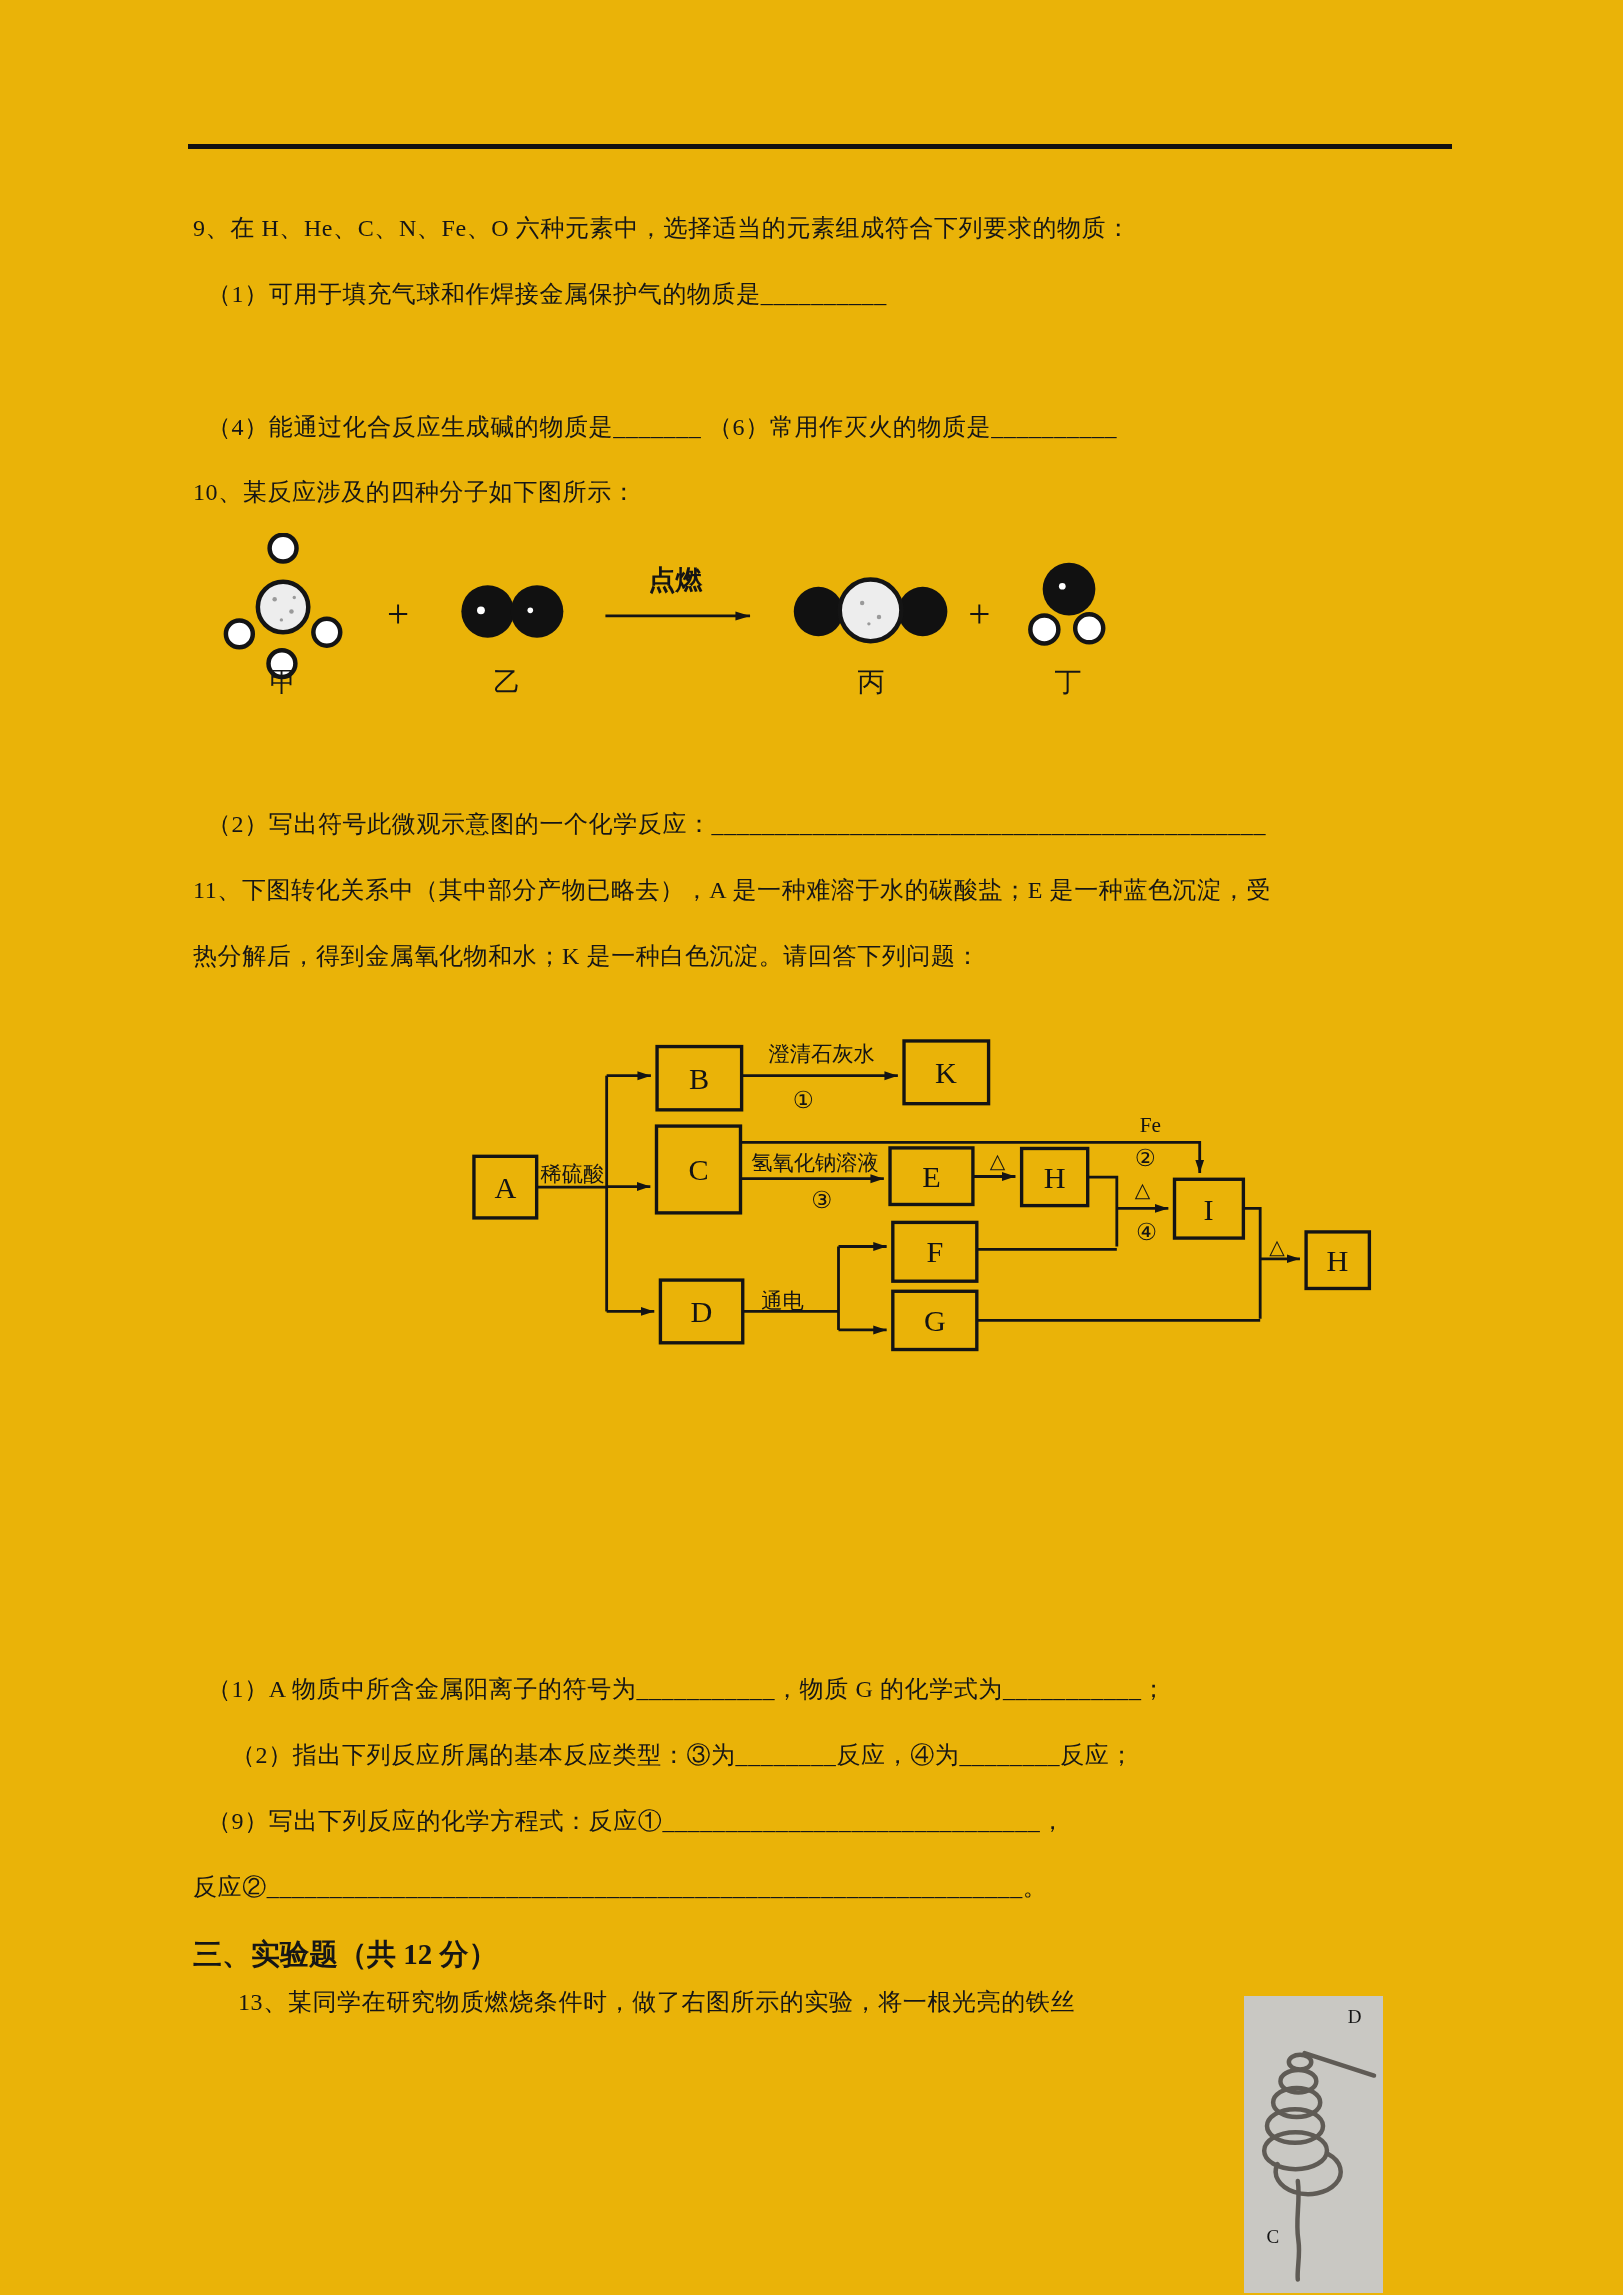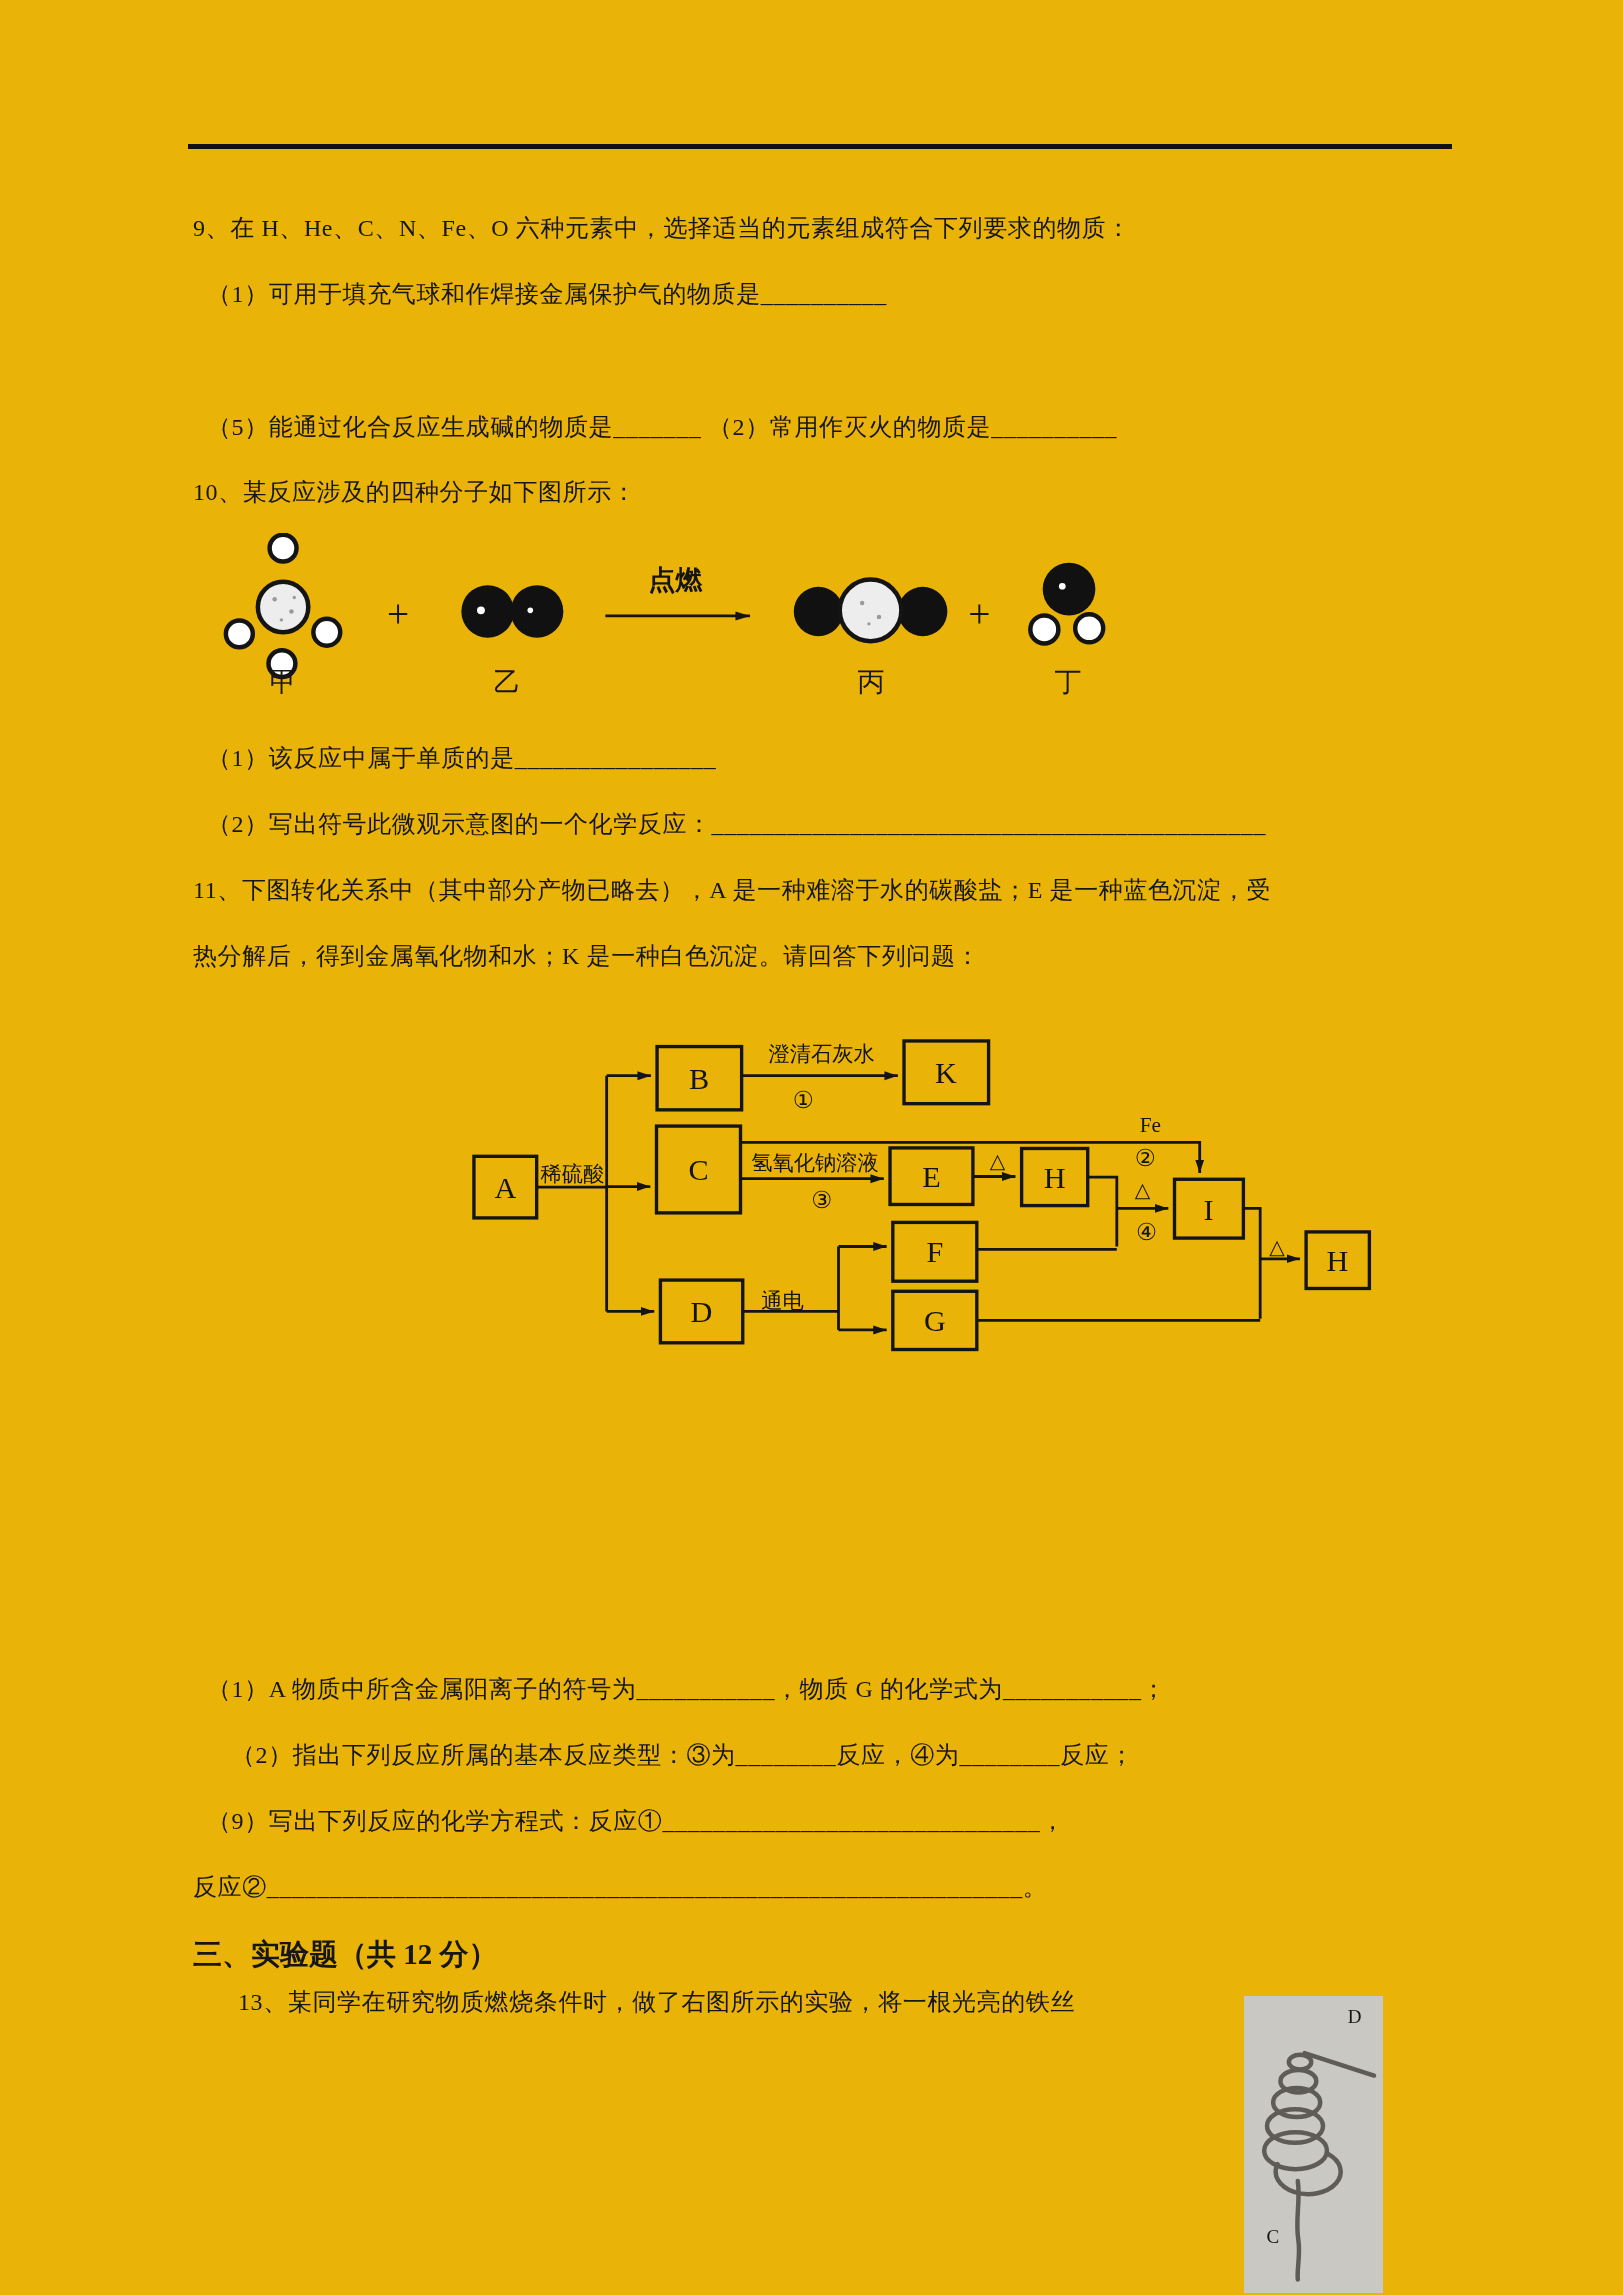--- a/index.html
+++ b/index.html
@@ -20,21 +20,21 @@
 </style>
 </head>
 <body>
 
 <div id="page">
 
   <div class="rule" style="left:188px;top:144px;width:1264px;height:4.5px;"></div>
 
   <div class="tline" style="left:193px;top:213px;">9、在 H、He、C、N、Fe、O 六种元素中，选择适当的元素组成符合下列要求的物质：</div>
   <div class="tline" style="left:207px;top:279px;">（1）可用于填充气球和作焊接金属保护气的物质是__________</div>
-  <div class="tline" style="left:207px;top:412px;">（5）能通过化合反应生成碱的物质是_______ （2）常用作灭火的物质是__________</div>
+  <div class="tline" style="left:207px;top:412px;">（4）能通过化合反应生成碱的物质是_______ （6）常用作灭火的物质是__________</div>
 
   <div class="tline" style="left:193px;top:477px;">10、某反应涉及的四种分子如下图所示：</div>
 
   <svg style="position:absolute;left:213px;top:533px;" width="953" height="185" viewBox="0 0 1700 330">
     <defs>
       <marker id="marr" markerWidth="30" markerHeight="22" refX="26" refY="10" orient="auto" markerUnits="userSpaceOnUse">
         <path d="M0,2 L26,10 L0,18 z" fill="#141414"></path>
       </marker>
     </defs>
 
@@ -76,21 +76,20 @@
       <circle cx="1515" cy="95" r="6" fill="#ffffff"></circle>
       <circle cx="1483" cy="172" r="25" fill="#ffffff" stroke="#141414" stroke-width="8"></circle>
       <circle cx="1563" cy="170" r="25" fill="#ffffff" stroke="#141414" stroke-width="8"></circle>
     </g>
   </svg>
   <div class="mol-label" style="left:283px;top:664px;">甲</div>
   <div class="mol-label" style="left:507px;top:664px;">乙</div>
   <div class="mol-label" style="left:871px;top:664px;">丙</div>
   <div class="mol-label" style="left:1068px;top:664px;">丁</div>
 
-  <div class="tline" style="left:207px;top:743px;">（1）该反应中属于单质的是________________</div>
   <div class="tline" style="left:207px;top:809px;">（2）写出符号此微观示意图的一个化学反应：____________________________________________</div>
 
   <div class="tline" style="left:193px;top:875px;">11、下图转化关系中（其中部分产物已略去），A 是一种难溶于水的碳酸盐；E 是一种蓝色沉淀，受</div>
   <div class="tline" style="left:193px;top:941px;">热分解后，得到金属氧化物和水；K 是一种白色沉淀。请回答下列问题：</div>
 
   <svg style="position:absolute;left:460px;top:1032px;" width="953" height="336" viewBox="0 0 1700 600">
     <defs>
       <marker id="farr" markerWidth="30" markerHeight="22" refX="24" refY="10" orient="auto" markerUnits="userSpaceOnUse">
         <path d="M0,2 L24,10 L0,18 z" fill="#141414"></path>
       </marker>

